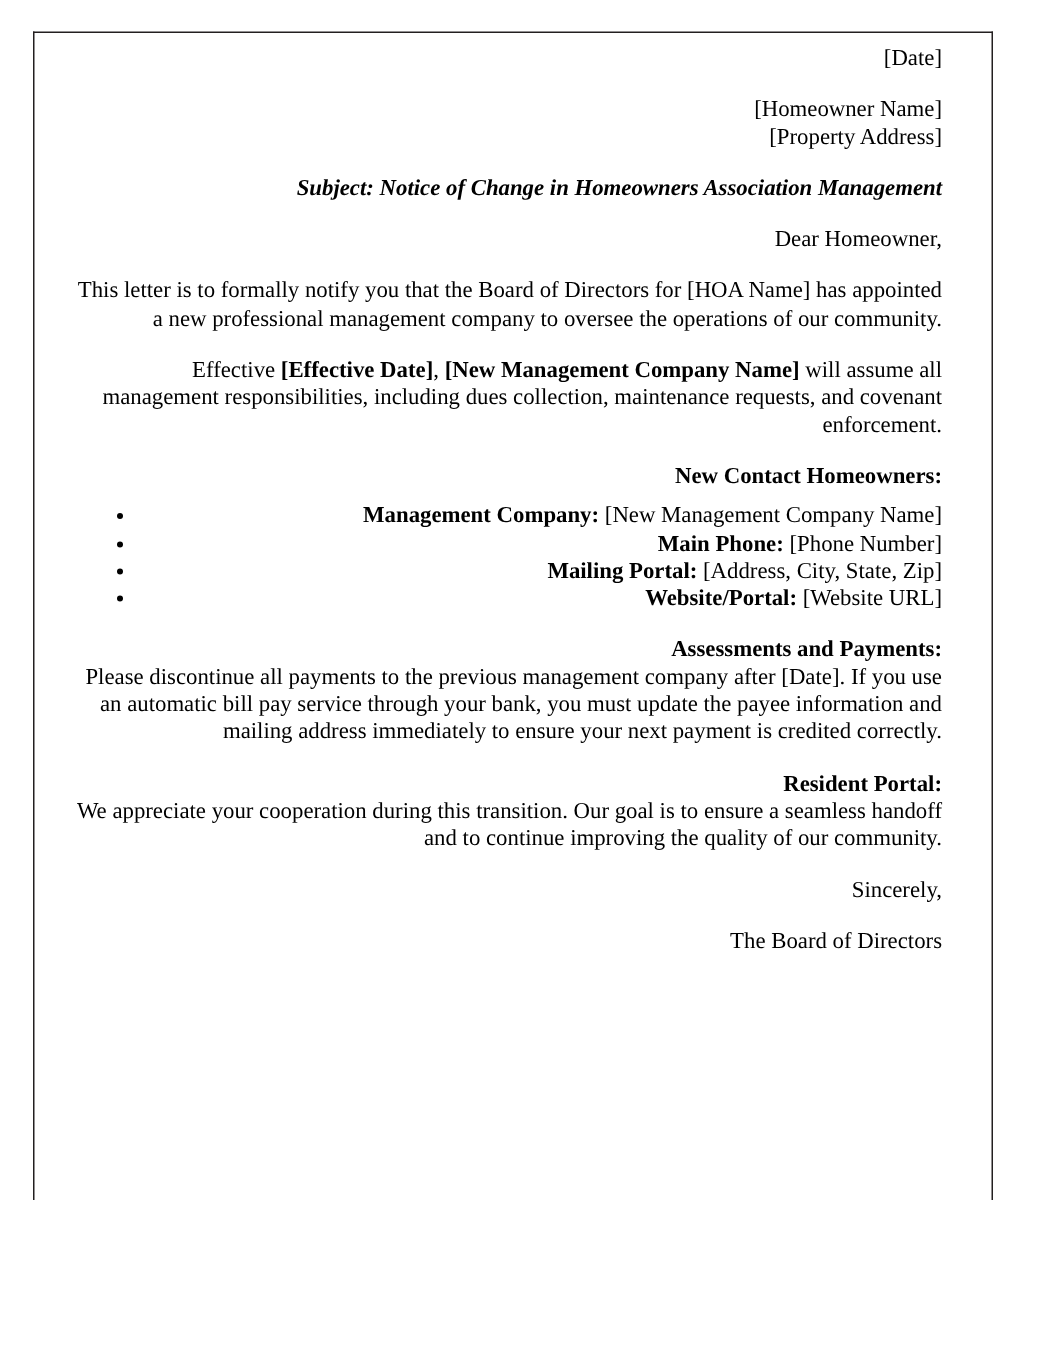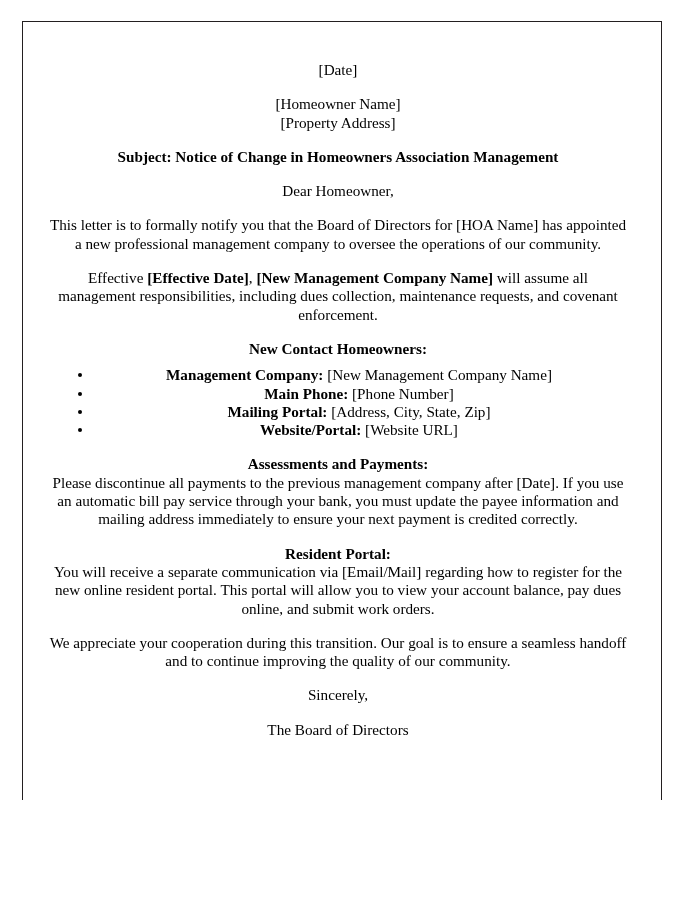--- a/index.html
+++ b/index.html
@@ -22,36 +22,37 @@
     height: 779px;
     border-left: 1.5px solid #231f20;
     border-right: 1.5px solid #231f20;
     border-top: 1.5px solid #231f20;
     border-bottom: none;
     box-sizing: border-box;
   }
   .doc-body {
     position: absolute;
     left: 48px;
-    top: 61px;
+    top: 30px;
     width: 580px;
     font-size: 15.2px;
     line-height: 18.3px;
-    text-align: center;
+    text-align: right;
   }
   .block {
     margin: 0 0 16px 0;
   }
   .line {
     display: block;
     white-space: nowrap;
   }
   .subject {
     font-weight: bold;
     margin: 0 0 16px 0;
+    font-style: italic;
   }
   .section-head {
     font-weight: bold;
     margin: 0;
   }
   .section-head.spaced {
     margin: 0 0 8px 0;
   }
   b, strong { font-weight: bold; }
   ul.contact-list {
@@ -121,21 +122,20 @@
     </li>
     <li>
       <span class="bullet-dot"></span><b>Website/Portal:</b>&nbsp;<span>[Website URL]</span>
     </li>
   </ul>
 
   <div class="section-head">Assessments and Payments:</div>
   <div class="para">Please discontinue all payments to the previous management company after [Date]. If you use an automatic bill pay service through your bank, you must update the payee information and mailing address immediately to ensure your next payment is credited correctly.</div>
 
   <div class="section-head">Resident Portal:</div>
-  <div class="para">You will receive a separate communication via [Email/Mail] regarding how to register for the new online resident portal. This portal will allow you to view your account balance, pay dues online, and submit work orders.</div>
 
   <div class="para">We appreciate your cooperation during this transition. Our goal is to ensure a seamless handoff and to continue improving the quality of our community.</div>
 
   <div class="para">Sincerely,</div>
 
   <div class="para nogap">The Board of Directors</div>
 
 </div>
 
 </body></html>

